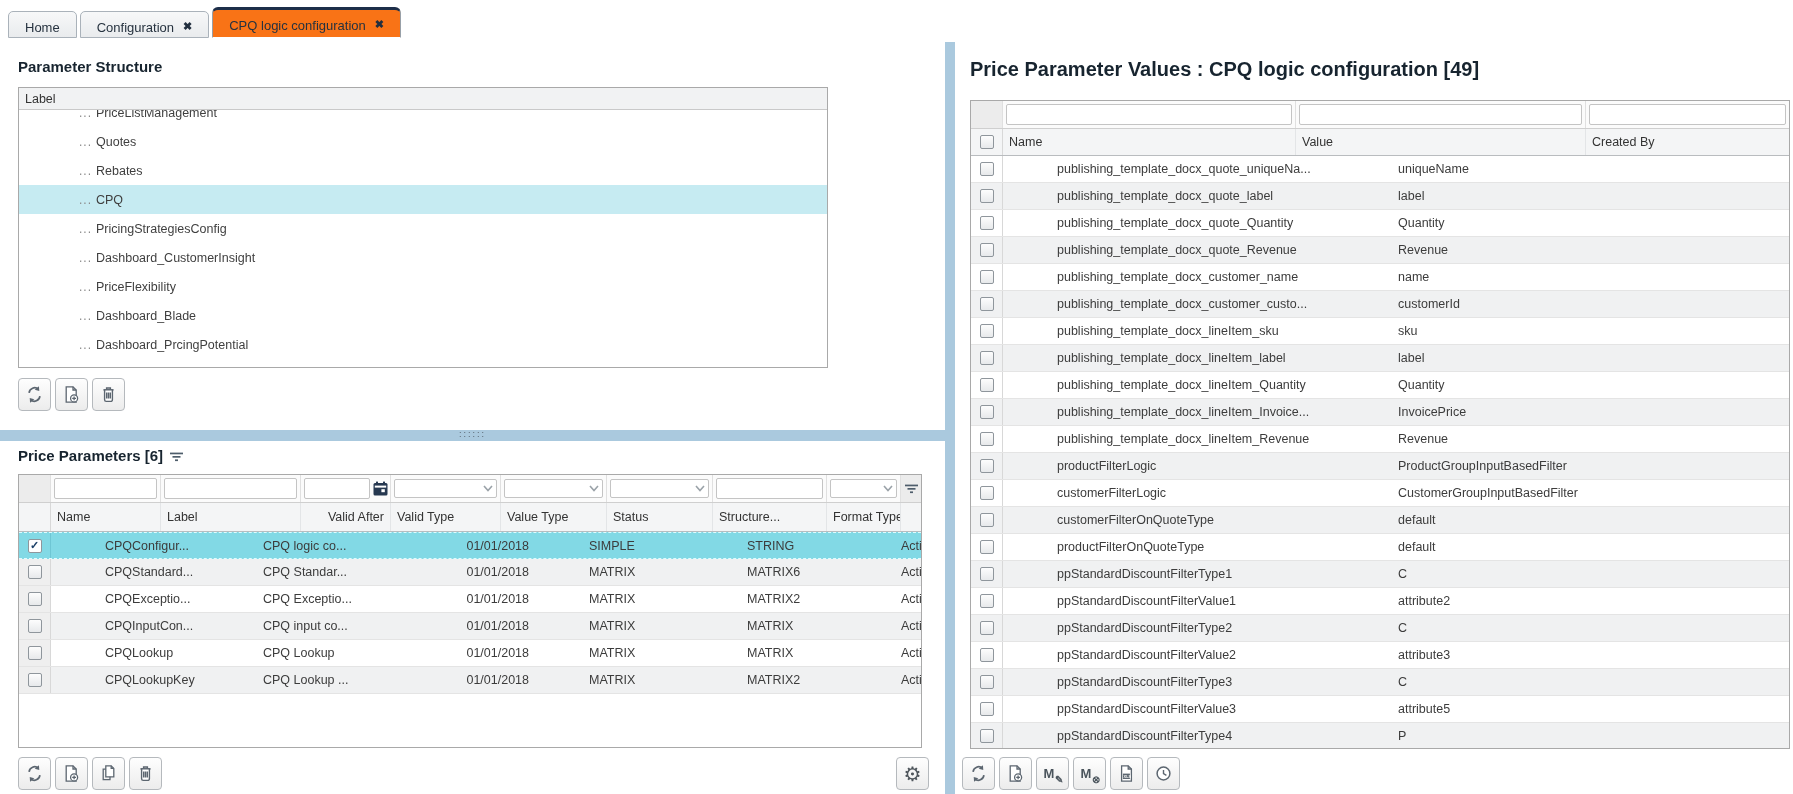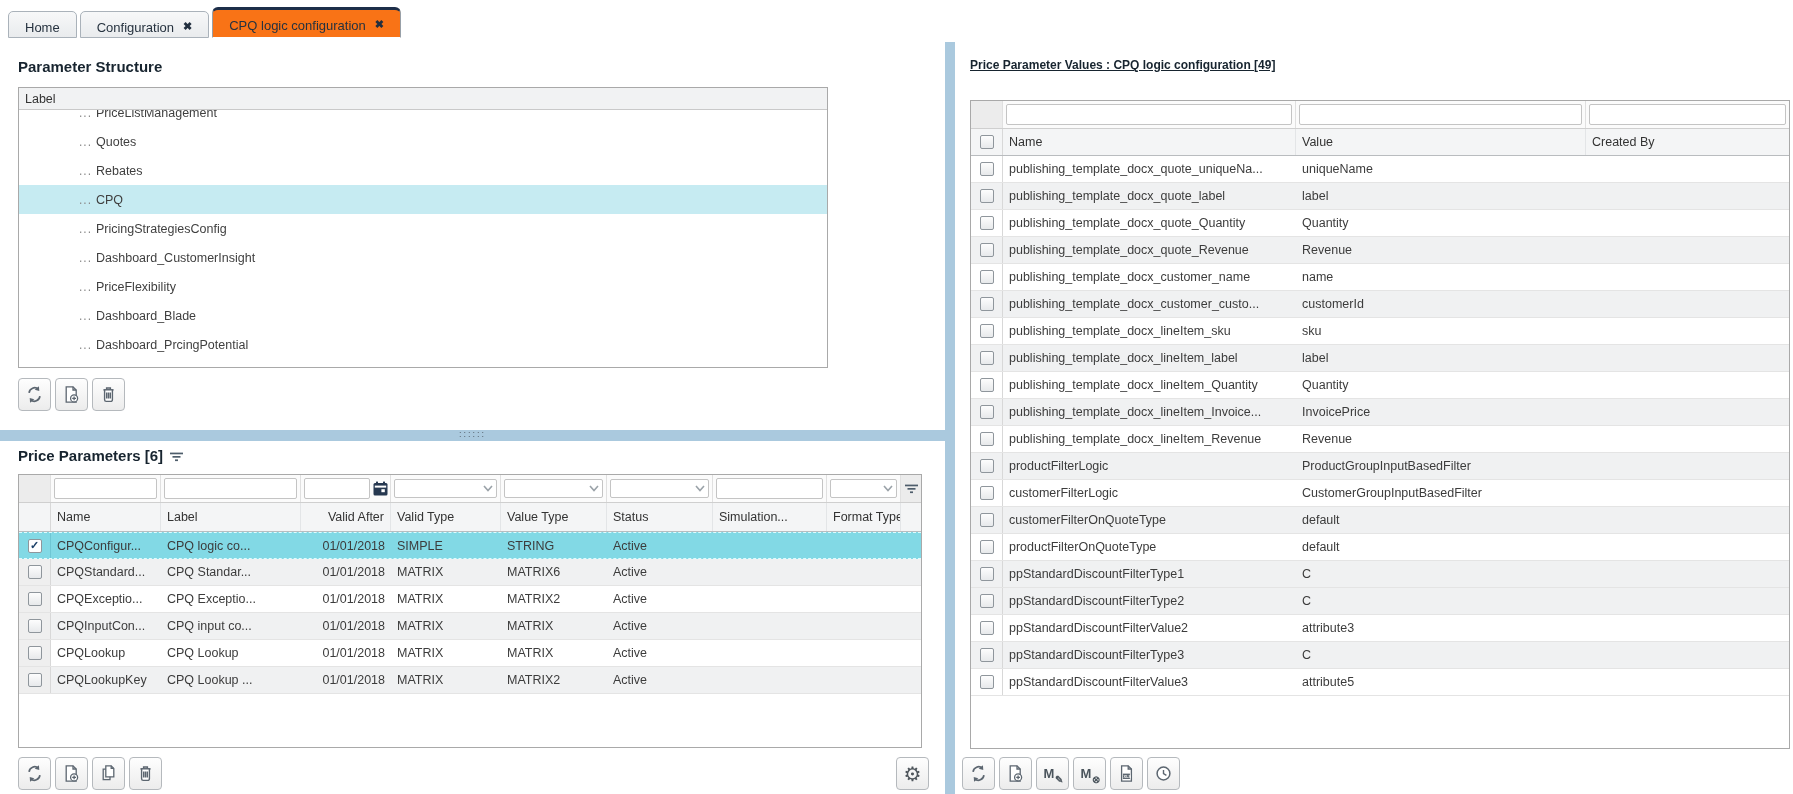--- a/index.html
+++ b/index.html
@@ -9,41 +9,41 @@
   
   .tabbar{position:absolute;left:0;top:0;right:0;height:38px;display:flex;align-items:flex-end;padding-left:8px;}
   .tab{display:inline-flex;align-items:flex-start;height:27px;padding:8px 16px;margin-right:3px;
     background:linear-gradient(#f7f8f9,#e9ebed);border:1px solid #aab2ba;border-radius:5px 5px 0 0;
     color:#26323f;font-size:13px;cursor:pointer;box-sizing:border-box;}
   .tab.active{height:31px;background:#f97316;border:1px solid #98a0a8;border-bottom:1px solid #fff;
     border-top:3px solid #1d2e49;border-radius:6px 6px 0 0;}
   .tab .close{margin-left:9px;font-size:11px;color:#222f3f;font-weight:bold;}
 
   h2.paneltitle{position:absolute;margin:0;font-size:15px;font-weight:bold;color:#17242f;white-space:nowrap;}
-  h2.big{font-size:12px;text-decoration:underline;}
+  h2.big{font-size:20px;}
 
   
   .gridbox{position:absolute;border:1px solid #a9a9a9;background:#fff;box-sizing:border-box;overflow:hidden;}
   .grow{display:grid;align-items:center;box-sizing:border-box;}
   .ppcols{grid-template-columns:32px 110px 140px 90px 110px 106px 106px 114px 74px 1fr;}
   .pvcols{grid-template-columns:32px 293px 290px 1fr;}
   .filterrow{height:28px;background:#fbfbfb;border-bottom:1px solid #cfcfcf;}
   .filterrow .fcell{height:100%;display:flex;align-items:center;padding:0 3px;border-right:1px solid #e0e0e0;box-sizing:border-box;position:relative;}
   .filterrow .fcell.corner{background:#ececec;}
   .filterrow input{flex:1;min-width:0;height:19px;border:1px solid #c4c4c4;border-radius:2px;outline:none;
     font-family:"Liberation Sans",sans-serif;font-size:12px;padding:0 3px;background:#fff;}
   .fsel{flex:1;height:19px;border:1px solid #c4c4c4;border-radius:2px;background:#fff;display:flex;align-items:center;justify-content:flex-end;padding-right:3px;box-sizing:border-box;}
   .calbtn{margin-left:3px;display:flex;align-items:center;}
   .headrow{background:#f4f5f6;border-bottom:1px solid #b9bcbf;color:#333;}
   .headrow .hcell{padding:0 6px;white-space:nowrap;overflow:hidden;border-right:1px solid #e3e5e7;height:100%;display:flex;align-items:center;box-sizing:border-box;}
   .headrow .hcell.noline{border-right:none;}
   .headrow .r{justify-content:flex-end;}
   .pp-head{height:29px;}
   .pv-head{height:27px;}
-  .drow{height:27px;border-bottom:1px solid #e4e4e4;background:#fff;}
+  .drow{height:27px;border-bottom:1px solid #e4e4e4;background:#fff;gap:48px;}
   .drow.alt{background:#f0f1f2;}
   .drow .cell{padding:0 6px;white-space:nowrap;overflow:hidden;}
   .drow .cell.r{text-align:right;}
   .drow.sel{background:#82d9e5;border-top:1px dashed #defcff;border-bottom:1px dashed #defcff;}
   .cbcell{height:100%;display:flex;align-items:center;justify-content:center;background:#efefef;border-right:1px solid #d8d8d8;box-sizing:border-box;}
   .drow.sel .cbcell{background:transparent;border-right-color:#6ec6d4;}
   .cb{width:14px;height:14px;border:1px solid #8f969c;border-radius:2px;background:linear-gradient(#fdfdfd,#e7e9eb);
     display:flex;align-items:center;justify-content:center;box-sizing:border-box;}
   .cb.checked{background:#fff;}
   .cb.checked::after{content:"\2713";color:#1d4269;font-weight:bold;font-size:11px;line-height:1;}
@@ -250,21 +250,21 @@
         </div>
     </div>
     <div class="grow ppcols headrow pp-head" id="ppHead">
         <div class="cbcell" style="background:#f4f5f6;"></div>
         <div class="hcell">Name</div>
         <div class="hcell">Label</div>
         <div class="hcell r">Valid After</div>
         <div class="hcell">Valid Type</div>
         <div class="hcell">Value Type</div>
         <div class="hcell">Status</div>
-        <div class="hcell">Simulation...</div>
+        <div class="hcell">Structure...</div>
         <div class="hcell">Format Type</div>
         <div class="hcell noline"></div>
       </div>
     <div id="ppRows">
         <div class="grow ppcols drow sel">
           <div class="cbcell">
             <span class="cb checked"></span>
           </div>
           <div class="cell">CPQConfigur...</div>
           <div class="cell">CPQ logic co...</div>
@@ -553,20 +553,28 @@
           <div class="cell"></div>
         </div>
         <div class="grow pvcols drow alt">
           <div class="cbcell" style="background: transparent;">
             <span class="cb"></span>
           </div>
           <div class="cell">ppStandardDiscountFilterType1</div>
           <div class="cell">C</div>
           <div class="cell"></div>
         </div>
+        <div class="grow pvcols drow">
+          <div class="cbcell" style="background: transparent;">
+            <span class="cb"></span>
+          </div>
+          <div class="cell">ppStandardDiscountFilterValue1</div>
+          <div class="cell">attribute2</div>
+          <div class="cell"></div>
+        </div>
         <div class="grow pvcols drow alt">
           <div class="cbcell" style="background: transparent;">
             <span class="cb"></span>
           </div>
           <div class="cell">ppStandardDiscountFilterType2</div>
           <div class="cell">C</div>
           <div class="cell"></div>
         </div>
         <div class="grow pvcols drow">
           <div class="cbcell" style="background: transparent;">
@@ -583,20 +591,28 @@
           <div class="cell">ppStandardDiscountFilterType3</div>
           <div class="cell">C</div>
           <div class="cell"></div>
         </div>
         <div class="grow pvcols drow">
           <div class="cbcell" style="background: transparent;">
             <span class="cb"></span>
           </div>
           <div class="cell">ppStandardDiscountFilterValue3</div>
           <div class="cell">attribute5</div>
+          <div class="cell"></div>
+        </div>
+        <div class="grow pvcols drow alt">
+          <div class="cbcell" style="background: transparent;">
+            <span class="cb"></span>
+          </div>
+          <div class="cell">ppStandardDiscountFilterType4</div>
+          <div class="cell">P</div>
           <div class="cell"></div>
         </div>
       </div>
   </div>
 
   <div class="toolbar" id="tbPV" style="left:962px;top:757px;">
       <div class="tbtn">
         <span style="display:flex">
           <svg viewBox="0 0 19 19" width="19" height="19">
             <g fill="none" stroke="#5c6670" stroke-width="1.7">

